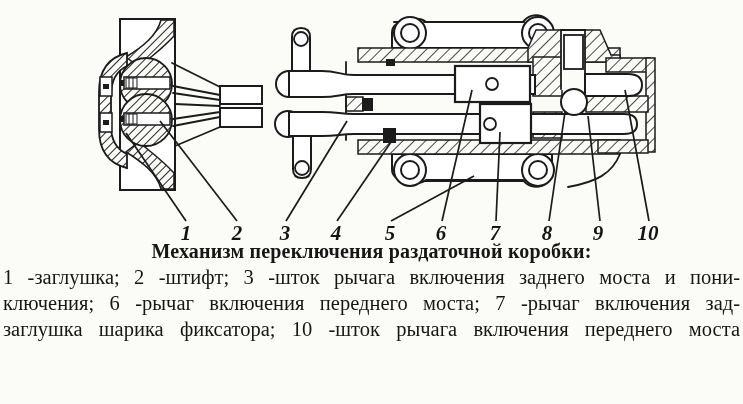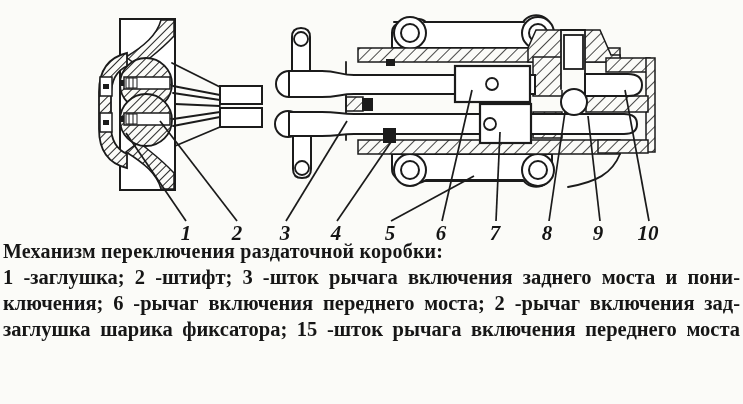--- a/index.html
+++ b/index.html
@@ -7,25 +7,25 @@
     width:743px;height:404px;
     background:#fbfbf8;
     font-family:"Liberation Serif", serif;
     color:#161616;
     overflow:hidden;
   }
   .page{position:relative;width:743px;height:404px;}
   .figure{position:absolute;left:0;top:0;width:743px;height:240px;}
   .caption{position:absolute;left:0;top:238px;width:743px;box-sizing:border-box;padding:0 3px;}
   .cap-title{
-    font-weight:bold;font-size:20px;line-height:26px;
+    text-align:center;font-weight:bold;font-size:20px;line-height:26px;
     letter-spacing:0.2px;
   }
   .cap-line{
-    font-weight:bold;font-size:20.5px;line-height:26px;
+    font-weight:normal;font-size:20.5px;line-height:26px;
     text-align:justify;text-align-last:justify;white-space:normal;
   }
   svg text.callout{
     font-family:"Liberation Serif",serif;
     font-style:italic;font-weight:bold;font-size:21px;fill:#141414;
   }
 </style>
 </head>
 <body>
 
@@ -178,17 +178,17 @@
         <text class="callout" x="547" y="240">8</text>
         <text class="callout" x="598" y="240">9</text>
         <text class="callout" x="648" y="240">10</text>
       </g>
     </svg>
   </div>
 
   <div class="caption">
     <div class="cap-title">Механизм переключения раздаточной коробки:</div>
     <div class="cap-line">1 -заглушка; 2 -штифт; 3 -шток рычага включения заднего моста и пони-</div>
-    <div class="cap-line">ключения; 6 -рычаг включения переднего моста; 2 -рычаг включения зад-</div>
-    <div class="cap-line">заглушка шарика фиксатора; 15 -шток рычага включения переднего моста</div>
+    <div class="cap-line">ключения; 6 -рычаг включения переднего моста; 7 -рычаг включения зад-</div>
+    <div class="cap-line">заглушка шарика фиксатора; 10 -шток рычага включения переднего моста</div>
   </div>
 
 </div>
 
 </body></html>

